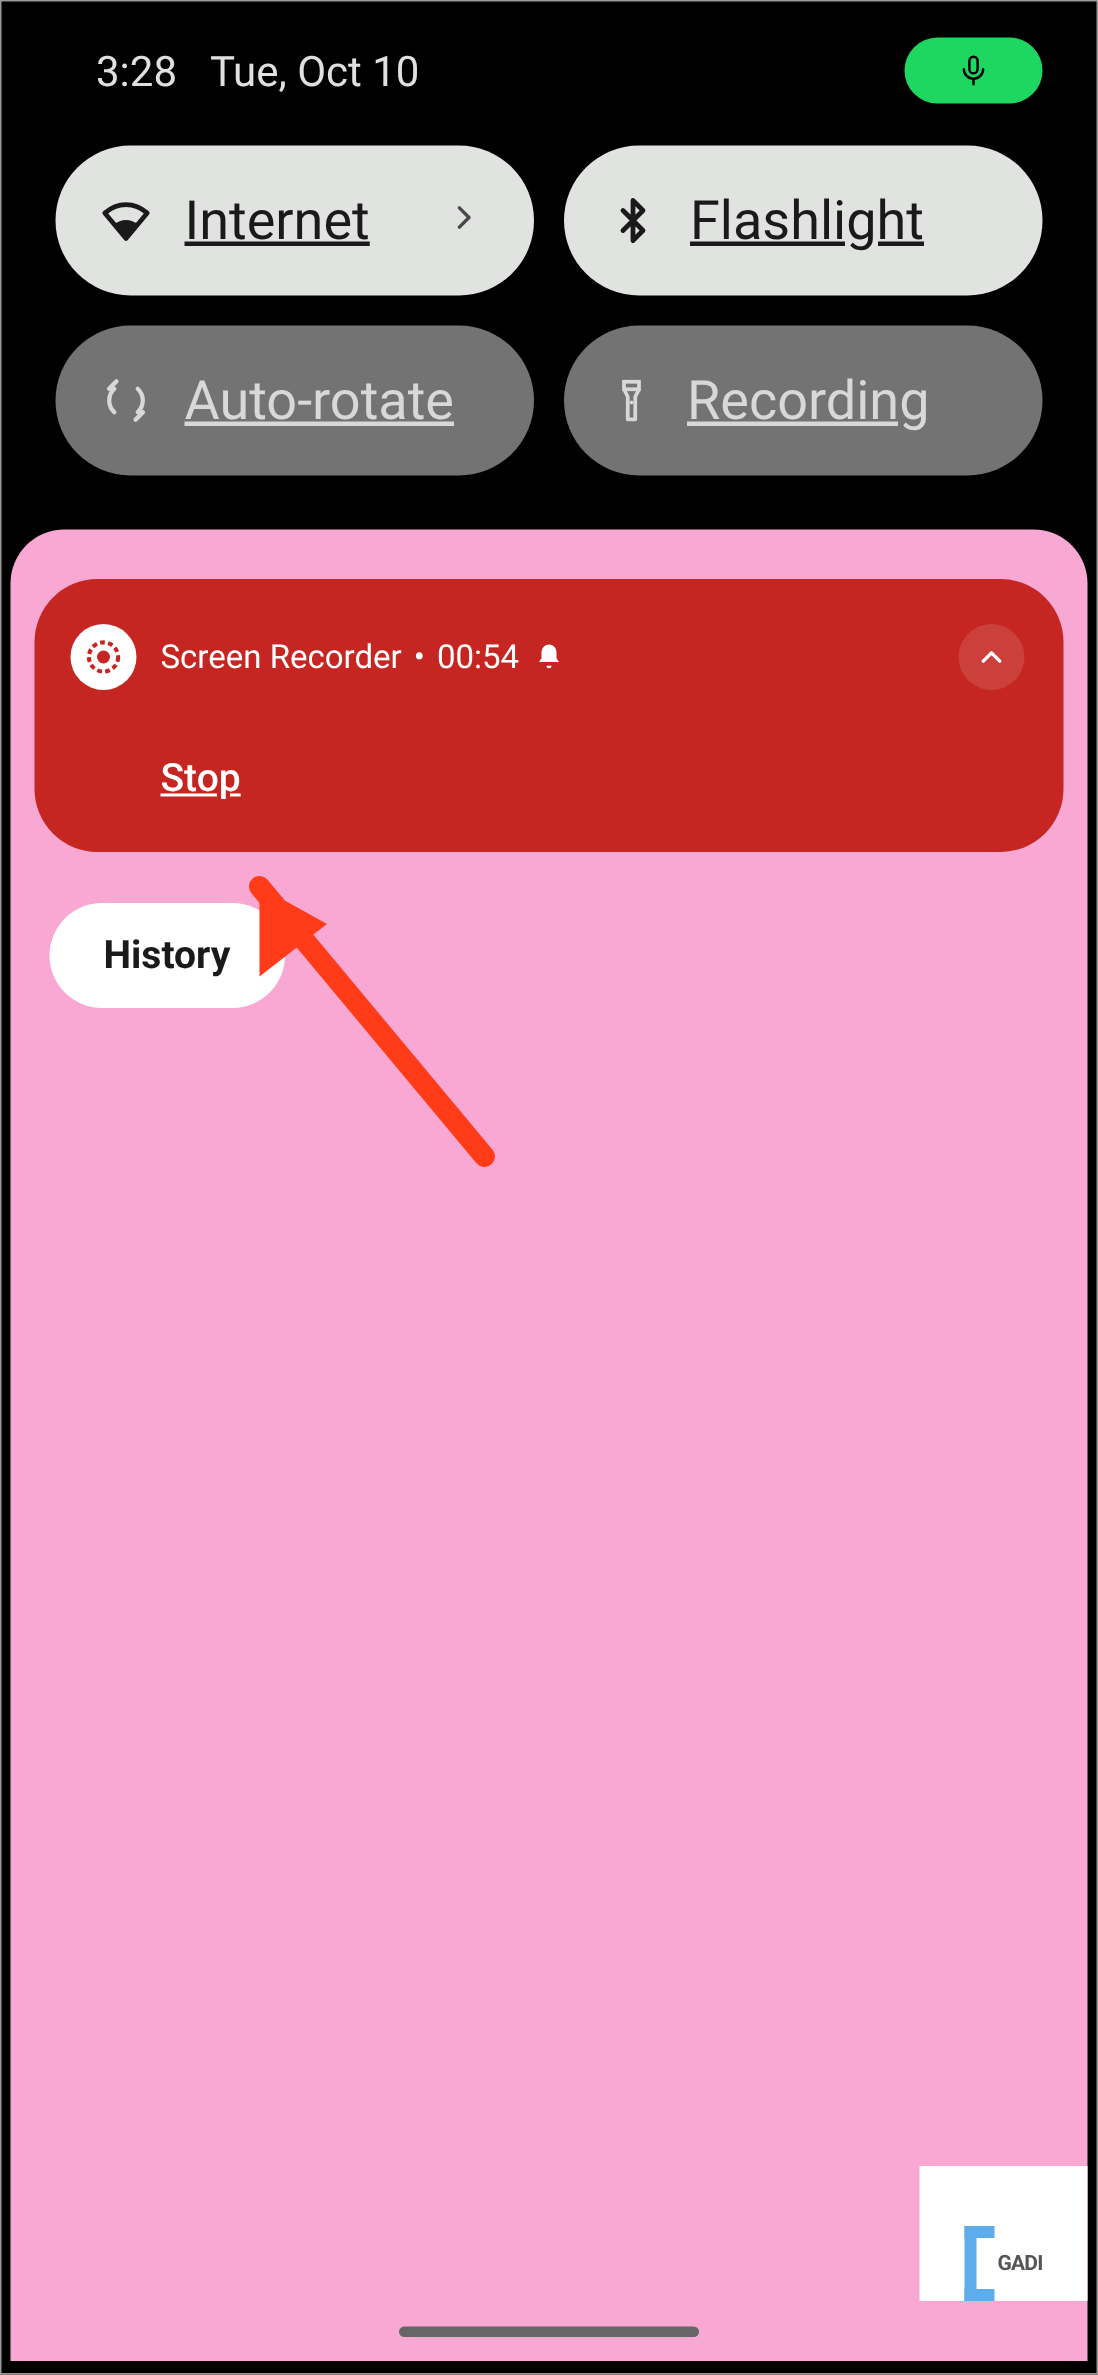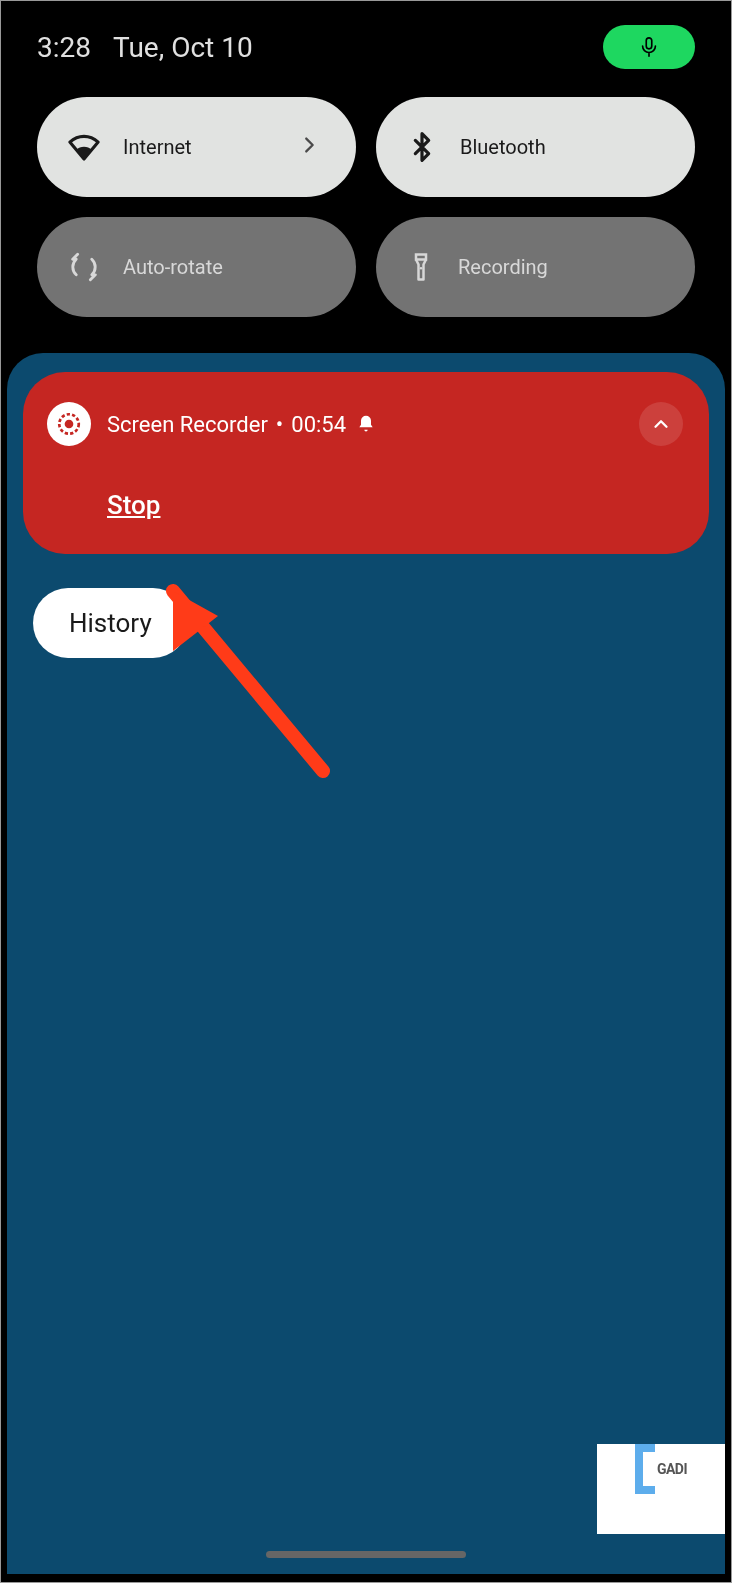--- a/index.html
+++ b/index.html
@@ -19,20 +19,21 @@
       display: flex;
       align-items: center;
       justify-content: space-between;
       padding: 24px 36px 18px 36px;
       color: #e0e0e0;
     }
     .status-left {
       display: flex;
       align-items: center;
       gap: 22px;
+      margin-left: 27px;
     }
     .status-time {
       font-size: 28px;
       font-weight: 400;
     }
     .status-date {
       font-size: 28px;
       font-weight: 400;
     }
     .mic-pill {
@@ -65,38 +66,39 @@
     }
     .qs-tile.active {
       background: #e1e3e1;
       color: #1a1a1a;
     }
     .qs-tile.inactive {
       background: #737373;
       color: #d8d8d8;
     }
     .qs-label {
-      font-size: 20px;
+      font-size: 36px;
       font-weight: 400;
+      text-decoration: underline;
     }
     .qs-icon {
       display: flex;
       align-items: center;
       justify-content: center;
     }
     .chevron {
       margin-left: auto;
       margin-right: 6px;
     }
     .notifications-panel {
-      background: #0c4a6e;
+      background: #f9a8d4;
       border-radius: 36px 36px 0 0;
       margin: 6px 6px 0 6px;
       height: calc(100% - 360px);
-      padding: 19px 16px;
+      padding: 33px 16px;
       position: relative;
     }
     .notification-card {
       background: #c52622;
       border-radius: 42px;
       padding: 30px 34px 34px 24px;
       position: relative;
     }
     .notif-header {
       display: flex;
@@ -152,21 +154,21 @@
       background: #fff;
       border-radius: 40px;
       padding: 20px 36px;
       display: inline-block;
       margin-top: 34px;
       margin-left: 10px;
     }
     .history-label {
       font-size: 26px;
       color: #1a1a1a;
-      font-weight: 400;
+      font-weight: 700;
     }
     .arrow-overlay {
       position: absolute;
       top: 560px;
       left: 142px;
       pointer-events: none;
     }
     .nav-handle {
       position: absolute;
       bottom: 16px;
@@ -174,25 +176,25 @@
       transform: translateX(-50%);
       width: 200px;
       height: 7px;
       border-radius: 4px;
       background: #666;
     }
     .watermark {
       position: absolute;
       bottom: 40px;
       right: 0;
-      width: 128px;
+      width: 112px;
       height: 90px;
       background: #fff;
       display: flex;
-      align-items: flex-start;
+      align-items: flex-end;
       justify-content: center;
       overflow: hidden;
     }
     .watermark-inner {
       display: flex;
       align-items: center;
       gap: 2px;
     }
     .watermark-bracket {
       width: 20px;
@@ -238,21 +240,21 @@
         </svg>
     </span>
   </div>
 
   <div class="qs-tile active">
     <span class="qs-icon">
       <svg width="32" height="32" viewBox="0 0 24 24">
           <path d="M7 7l10 10-5 5V2l5 5L7 17" fill="none" stroke="#1a1a1a" stroke-width="2.4" stroke-linejoin="round" stroke-linecap="round"></path>
         </svg>
     </span>
-    <span class="qs-label">Bluetooth</span>
+    <span class="qs-label">Flashlight</span>
   </div>
 
   <div class="qs-tile inactive">
     <span class="qs-icon">
       <svg width="34" height="34" viewBox="0 0 24 24">
           <path d="M7.5 3L4 6.5h2.5A7.5 7.5 0 0 0 6.5 17.5M16.5 21L20 17.5h-2.5A7.5 7.5 0 0 0 17.5 6.5" stroke="#d8d8d8" stroke-width="2" fill="none" stroke-linecap="round" stroke-linejoin="round"></path>
         </svg>
     </span>
     <span class="qs-label">Auto-rotate</span>
   </div>

